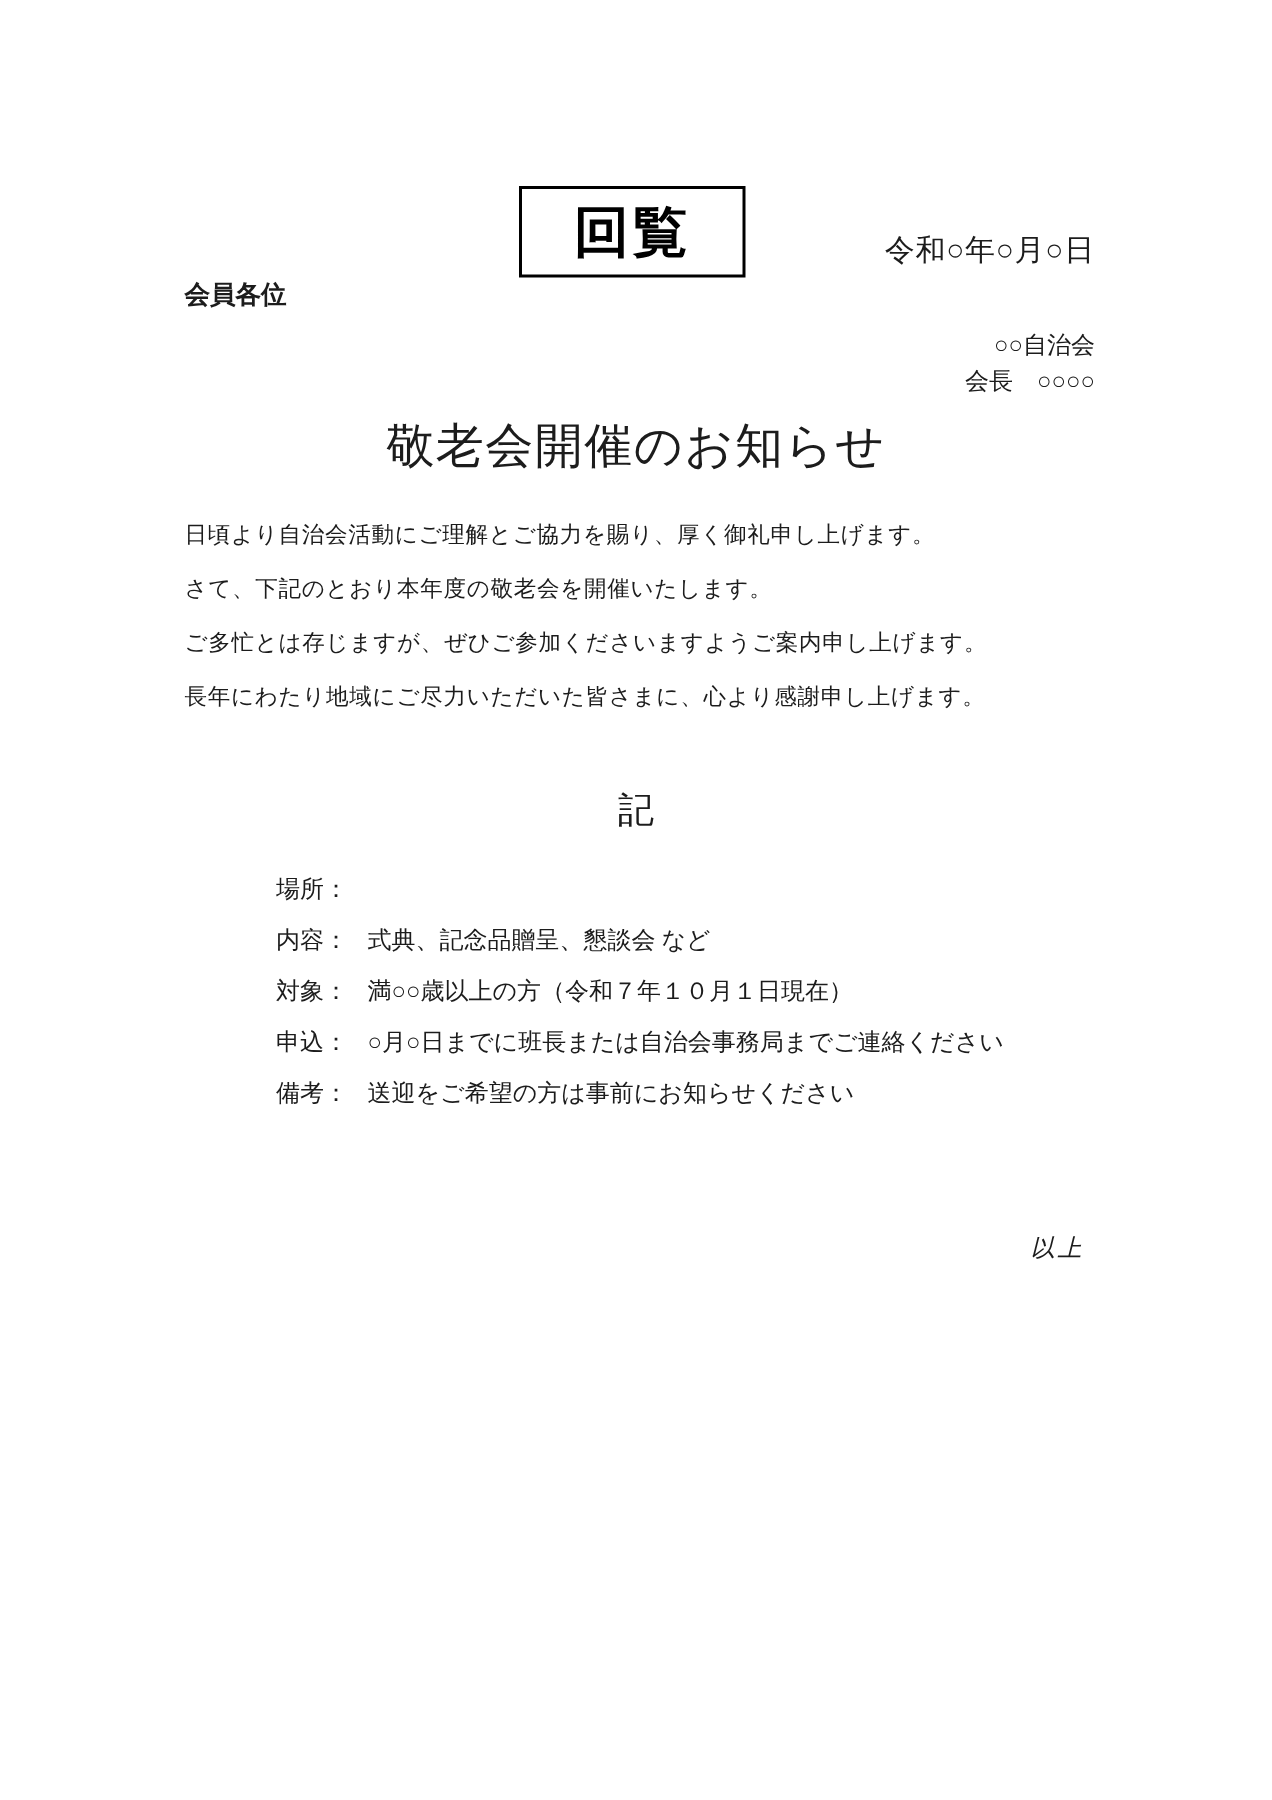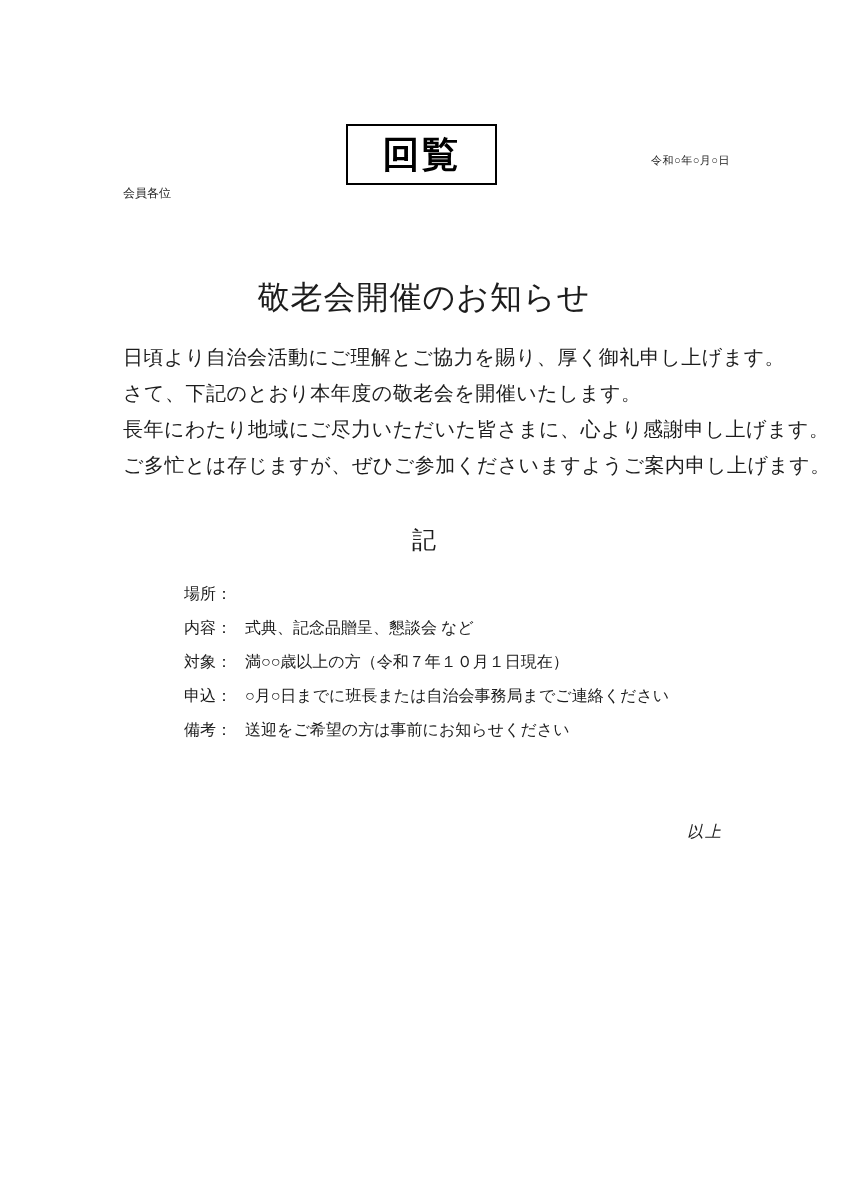--- a/index.html
+++ b/index.html
@@ -27,28 +27,29 @@
     font-family: "Liberation Sans", "DejaVu Sans", sans-serif;
     font-weight: bold;
     font-size: 37px;
     letter-spacing: 2px;
     color: #000;
   }
   .issue-date {
     position: absolute;
     top: 153px;
     right: 118px;
-    font-size: 11px;
+    font-size: 20px;
     letter-spacing: 0.5px;
   }
   .recipient {
     position: absolute;
     top: 185px;
     left: 123px;
-    font-size: 12px;
+    font-size: 17px;
+    font-weight: bold;
   }
   .org-block {
     position: absolute;
     top: 219px;
     right: 118px;
     text-align: right;
     font-size: 16px;
     line-height: 24px;
   }
   .doc-title {
@@ -61,21 +62,21 @@
     letter-spacing: 1px;
     font-weight: normal;
   }
   .body-paragraphs {
     position: absolute;
     top: 339px;
     left: 123px;
     width: 610px;
   }
   .body-paragraphs p {
-    font-size: 20px;
+    font-size: 15px;
     line-height: 36px;
     letter-spacing: 0.5px;
     white-space: nowrap;
   }
   .record-heading {
     position: absolute;
     top: 524px;
     left: 0;
     width: 100%;
     text-align: center;
@@ -120,28 +121,32 @@
 <div class="page">
 
   <div class="kairan-box">
     <span>回覧</span>
   </div>
 
   <div class="issue-date">令和○年○月○日</div>
 
   <div class="recipient">会員各位</div>
 
+  <div class="org-block">
+    <div>○○自治会</div>
+    <div>会長　○○○○</div>
+  </div>
 
   <h1 class="doc-title">敬老会開催のお知らせ</h1>
 
   <div class="body-paragraphs">
     <p>日頃より自治会活動にご理解とご協力を賜り、厚く御礼申し上げます。</p>
     <p>さて、下記のとおり本年度の敬老会を開催いたします。</p>
+    <p>ご多忙とは存じますが、ぜひご参加くださいますようご案内申し上げます。</p>
     <p>長年にわたり地域にご尽力いただいた皆さまに、心より感謝申し上げます。</p>
-    <p>ご多忙とは存じますが、ぜひご参加くださいますようご案内申し上げます。</p>
   </div>
 
   <h2 class="record-heading">記</h2>
 
   <div class="details-list">
     <div class="detail-row">
       <span class="detail-label">場所：</span>
     </div>
     <div class="detail-row">
       <span class="detail-label">内容：</span>

